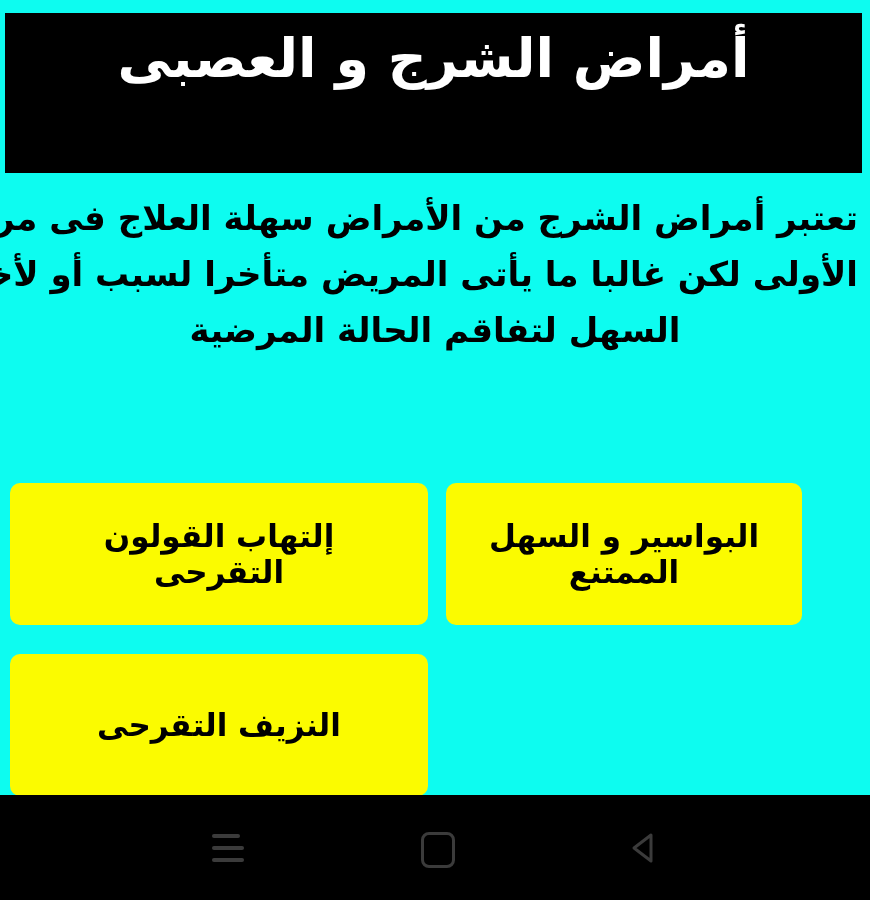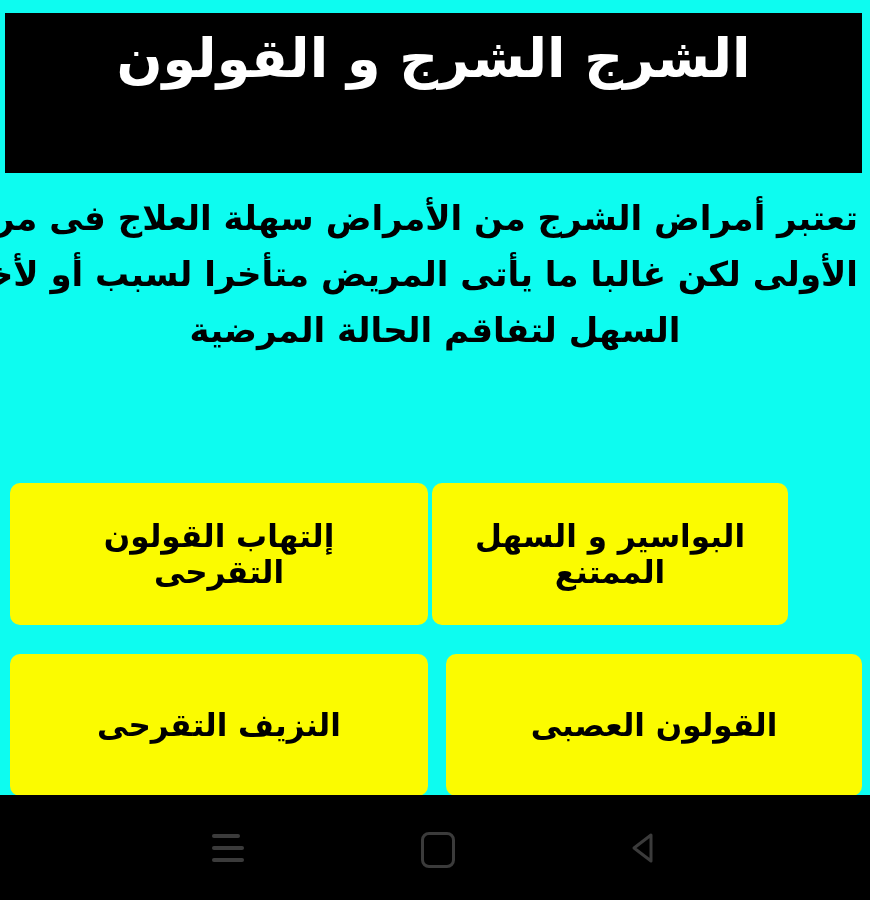--- a/index.html
+++ b/index.html
@@ -61,21 +61,21 @@
     align-items: center;
     justify-content: center;
     direction: rtl;
     color: #000000;
     font-family: "DejaVu Sans", sans-serif;
     font-size: 31px;
     font-weight: bold;
     cursor: pointer;
     padding: 0 28px;
   }
-  .btn-top-right    { left: 432px; top: 483px; width: 356px; height: 142px; }
+  .btn-top-right    { left: 446px; top: 483px; width: 356px; height: 142px; }
   .btn-top-left     { left: 10px;  top: 483px; width: 418px; height: 142px; }
   .btn-bottom-right { left: 446px; top: 654px; width: 416px; height: 142px; }
   .btn-bottom-left  { left: 10px;  top: 654px; width: 418px; height: 142px; }
   
   .navbar {
     position: absolute;
     left: 0;
     top: 795px;
     width: 870px;
     height: 105px;
@@ -117,34 +117,33 @@
     width: 36px;
     height: 38px;
   }
 </style>
 </head>
 <body>
 
 <div class="screen">
 
   <div class="header-box">
-    <h1 class="header-title">الشرج الشرج و القولون</h1>
+    <h1 class="header-title">أمراض الشرج و العصبى</h1>
   </div>
 
   <div class="intro">
     <div class="intro-line">تعتبر أمراض الشرج من الأمراض سهلة العلاج فى مراحلها</div>
     <div class="intro-line">الأولى لكن غالبا ما يأتى المريض متأخرا لسبب أو لأخر مما</div>
     <div class="intro-line">السهل لتفاقم الحالة المرضية</div>
   </div>
 
   <button class="menu-btn btn-top-right">البواسير و السهل الممتنع</button>
 
   <button class="menu-btn btn-top-left">إلتهاب القولون التقرحى</button>
 
-  <button class="menu-btn btn-bottom-right">القولون العصبى</button>
 
   <button class="menu-btn btn-bottom-left">النزيف التقرحى</button>
 
   <div class="navbar"></div>
 
   <div class="nav-icon menu-icon">
     <div class="bar short"></div>
     <div class="bar long"></div>
     <div class="bar long"></div>
   </div>

